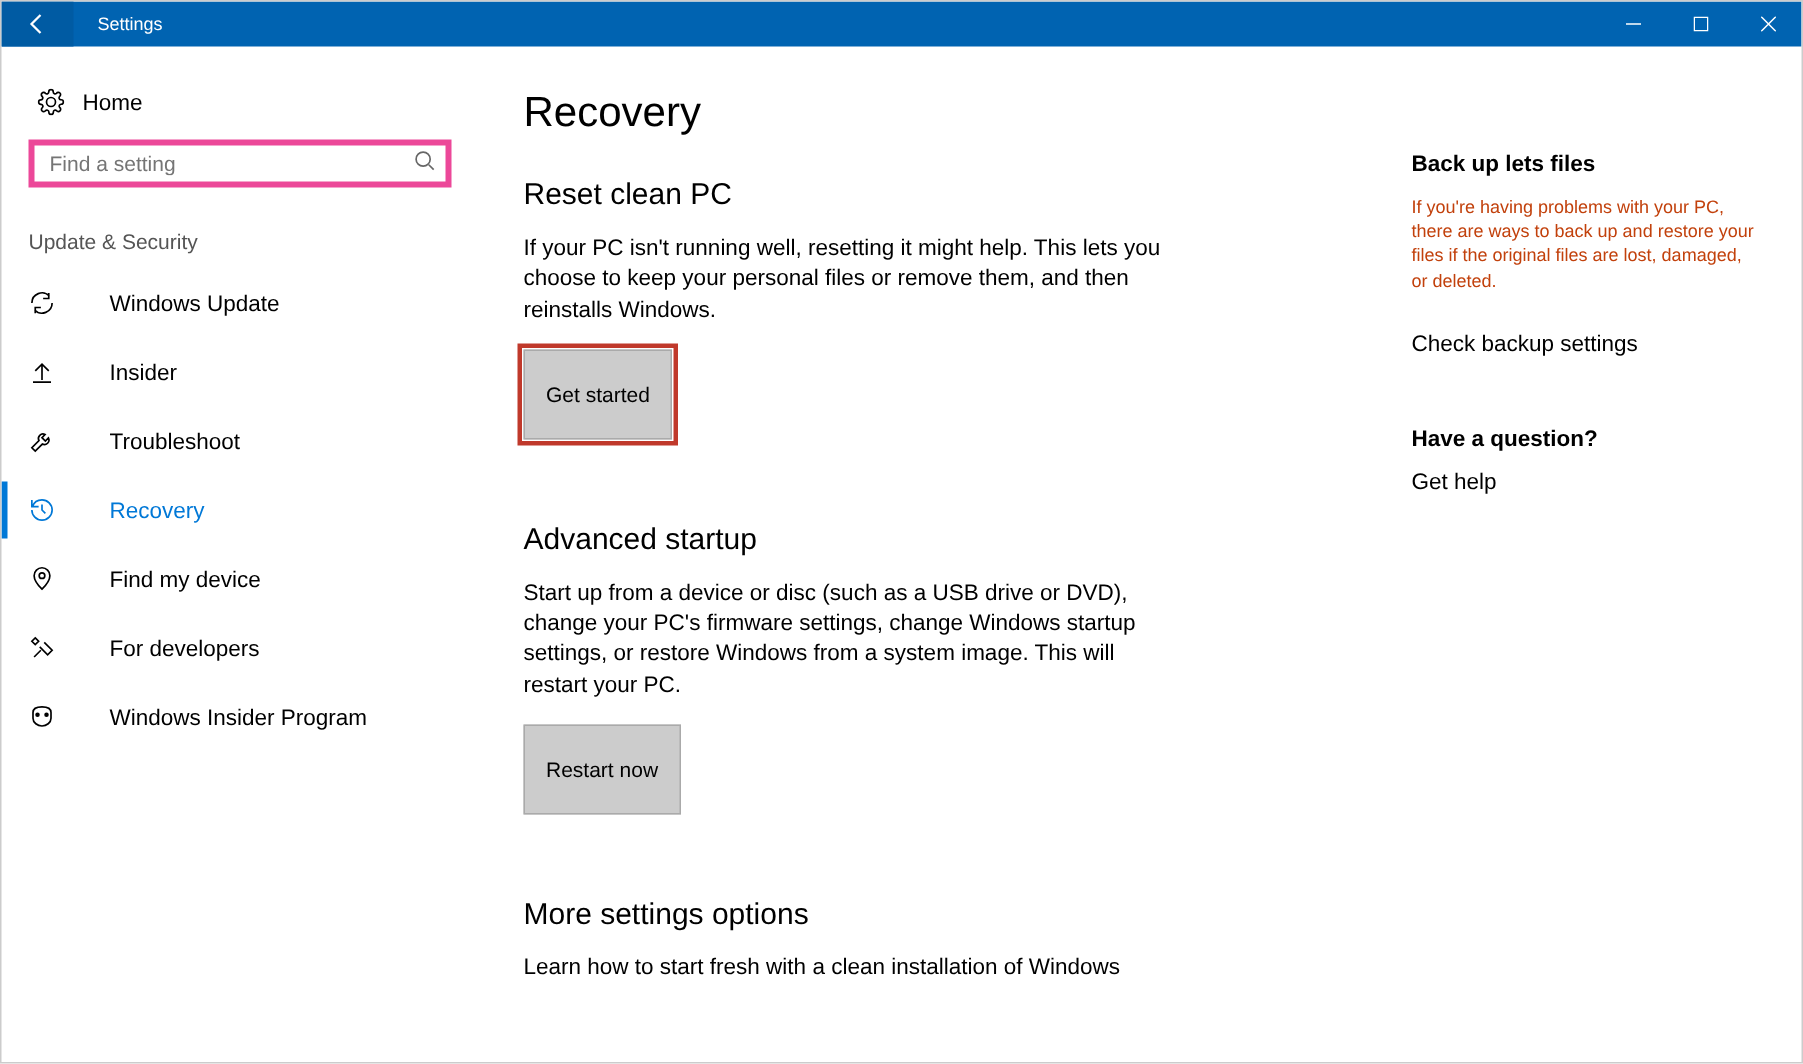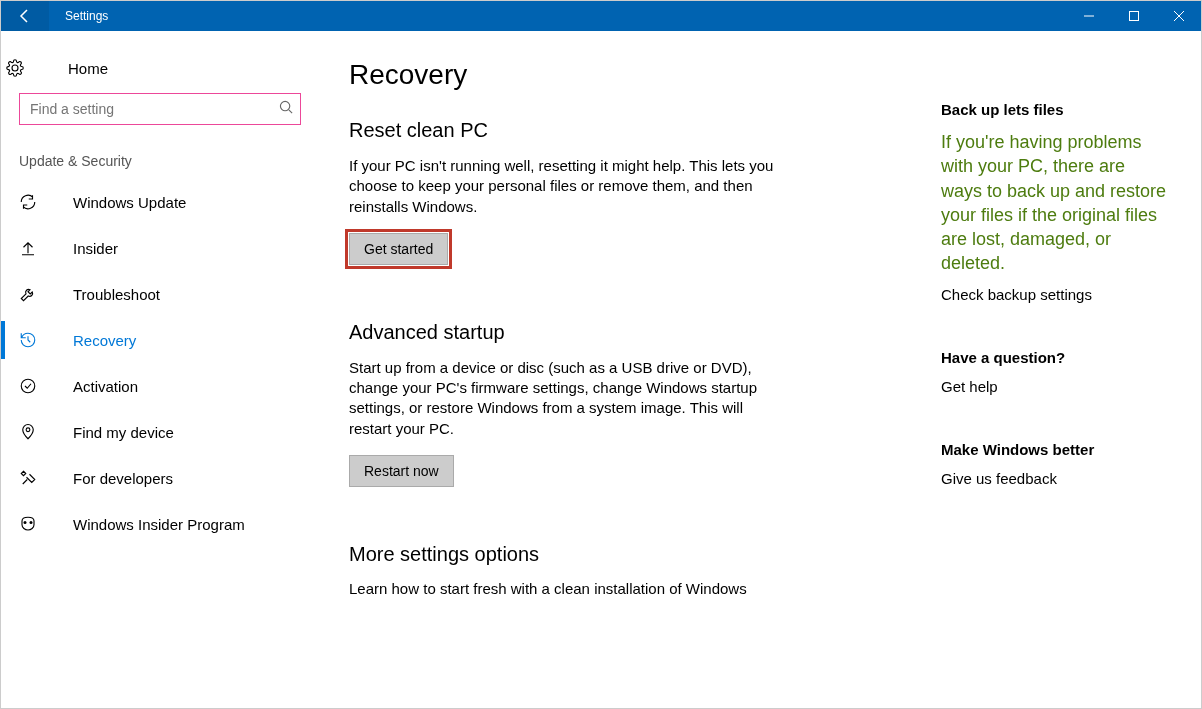--- a/index.html
+++ b/index.html
@@ -47,28 +47,27 @@
   
   .shell { display: flex; height: calc(100% - 30px); }
   .sidebar {
     width: 318px;
     padding: 18px 0 0 0;
     position: relative;
   }
   .home-row {
     display: flex;
     align-items: center;
-    padding: 10px 18px 16px 5px;
-    font-size: 15px;
-    gap: 32px;
+    padding: 10px 18px 16px 24px;
+    font-size: 15px;
   }
   .home-row .icon { width: 30px; display:flex; align-items:center;}
   .searchbox {
     margin: 0 18px 0 18px;
-    border: 1px solid #ec4899;
+    border: 4px solid #ec4899;
     height: 32px;
     display: flex;
     align-items: center;
     padding: 0 6px 0 10px;
   }
   .searchbox input {
     border: none;
     outline: none;
     flex: 1;
     font-size: 14px;
@@ -126,21 +125,21 @@
   .content p {
     font-size: 15px;
     line-height: 1.35;
     color: #000;
     margin-bottom: 16px;
     max-width: 440px;
   }
   .btn {
     background: #ccc;
     border: 1px solid #aaa;
-    padding: 7px 14px;
+    padding: 21px 14px;
     font-size: 14px;
     display: inline-block;
     cursor: pointer;
   }
   .btn-highlight {
     outline: 3px solid #c0392b;
     outline-offset: 1px;
   }
   .section { margin-bottom: 56px; }
   .link {
@@ -155,24 +154,24 @@
     margin-left: auto;
     padding-right: 30px;
     padding-top: 42px;
   }
   .rightcol h3 {
     font-size: 15px;
     font-weight: 600;
     margin-bottom: 12px;
   }
   .rightcol p {
-    font-size: 18px;
-    color: #4d7c0f;
+    font-size: 12px;
+    color: #c2410c;
     line-height: 1.35;
-    margin-bottom: 10px;
+    margin-bottom: 26px;
   }
   .rightblock { margin-bottom: 46px; }
   .rightcol .link { font-size: 15px; }
 </style>
 </head>
 <body>
 
 <div class="titlebar">
   <div class="back">
     <svg width="16" height="16" viewBox="0 0 16 16">
@@ -250,29 +249,20 @@
       <span class="icon">
         <svg width="18" height="18" viewBox="0 0 24 24">
             <path fill="none" stroke="#0078d7" stroke-width="1.5" d="M3 12a9 9 0 109-9 9 9 0 00-8.5 6M3 3v6h6M12 7v5l3 3"></path>
           </svg>
       </span>
       <span>Recovery</span>
     </div>
     <div class="navitem">
       <span class="icon">
         <svg width="18" height="18" viewBox="0 0 24 24">
-            <circle cx="12" cy="12" r="9" fill="none" stroke="#000" stroke-width="1.5"></circle>
-            <path d="M8 12l3 3 5-6" fill="none" stroke="#000" stroke-width="1.5"></path>
-          </svg>
-      </span>
-      <span>Activation</span>
-    </div>
-    <div class="navitem">
-      <span class="icon">
-        <svg width="18" height="18" viewBox="0 0 24 24">
             <path fill="none" stroke="#000" stroke-width="1.5" d="M12 21s-7-7-7-12a7 7 0 1114 0c0 5-7 12-7 12z"></path>
             <circle cx="12" cy="9" r="2.5" fill="none" stroke="#000" stroke-width="1.5"></circle>
           </svg>
       </span>
       <span>Find my device</span>
     </div>
     <div class="navitem">
       <span class="icon">
         <svg width="18" height="18" viewBox="0 0 24 24">
             <path fill="none" stroke="#000" stroke-width="1.5" d="M6 3l3 3-3 3-3-3 3-3zM14 7l7 7-4 4-7-7M11 14l-6 6"></path>
@@ -317,19 +307,15 @@
     <div class="rightcol">
       <div class="rightblock">
         <h3>Back up lets files</h3>
         <p>If you're having problems with your PC, there are ways to back up and restore your files if the original files are lost, damaged, or deleted.</p>
         <div class="link">Check backup settings</div>
       </div>
       <div class="rightblock">
         <h3>Have a question?</h3>
         <div class="link">Get help</div>
       </div>
-      <div class="rightblock">
-        <h3>Make Windows better</h3>
-        <div class="link">Give us feedback</div>
-      </div>
     </div>
   </div>
 </div>
 
 </body></html>

